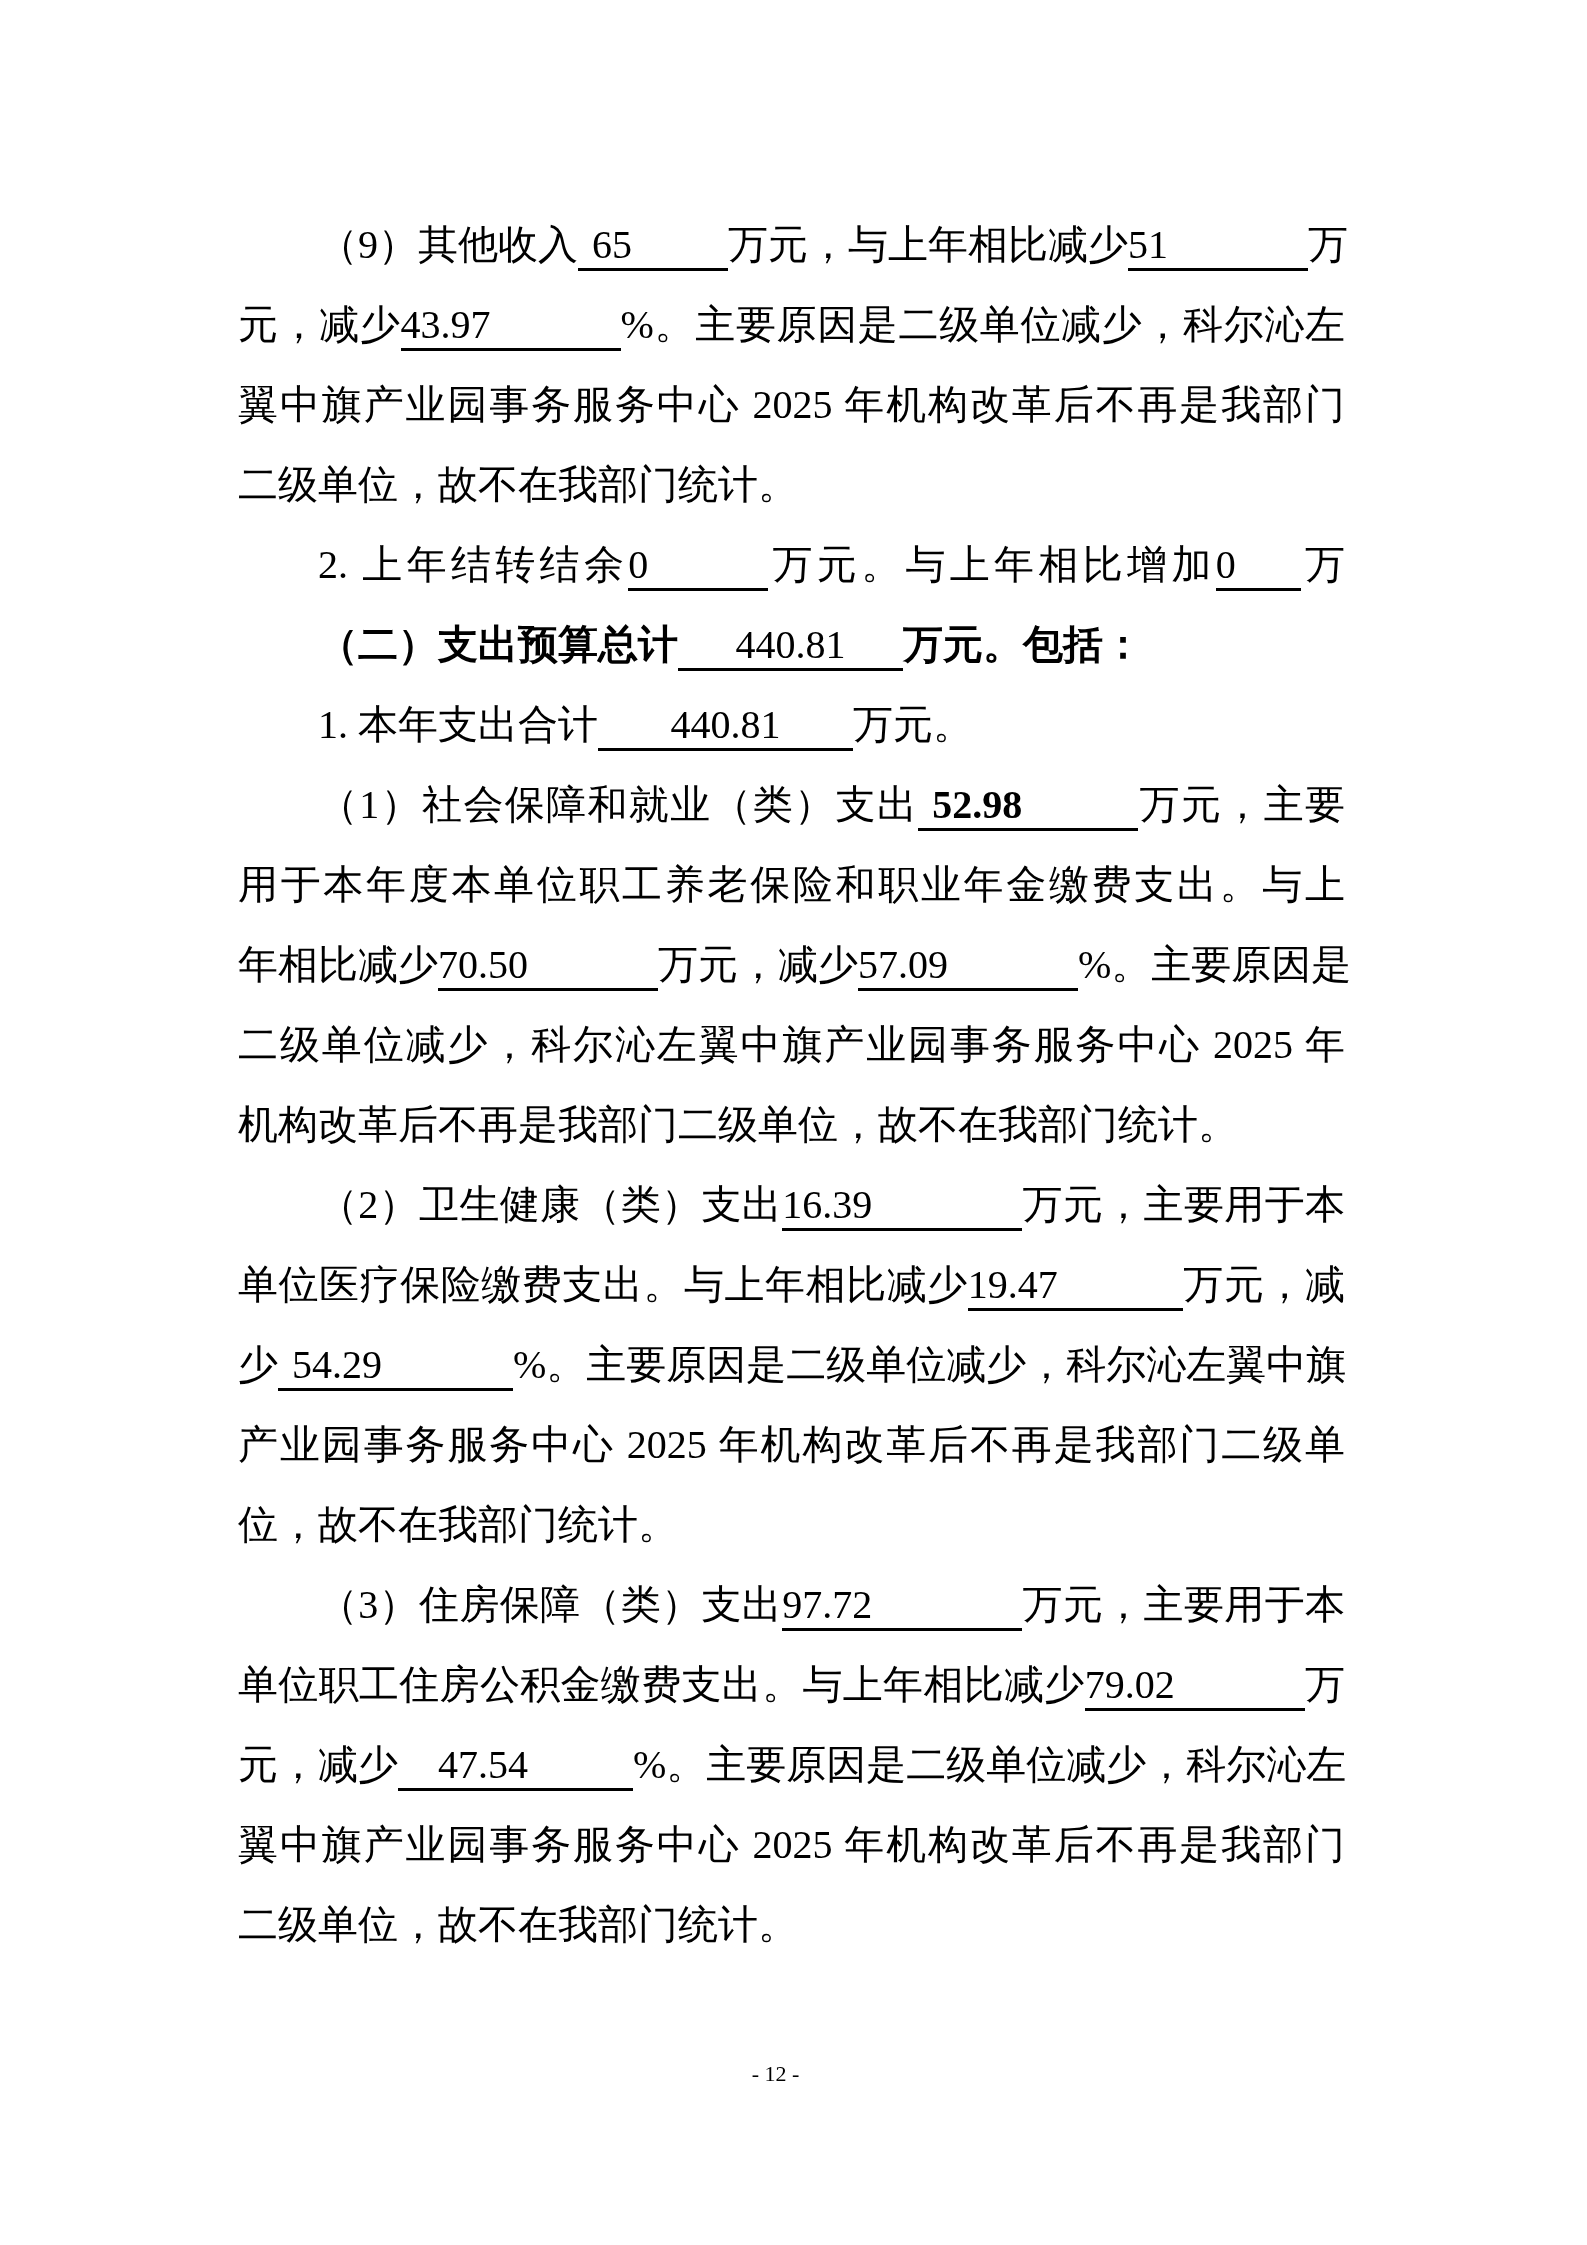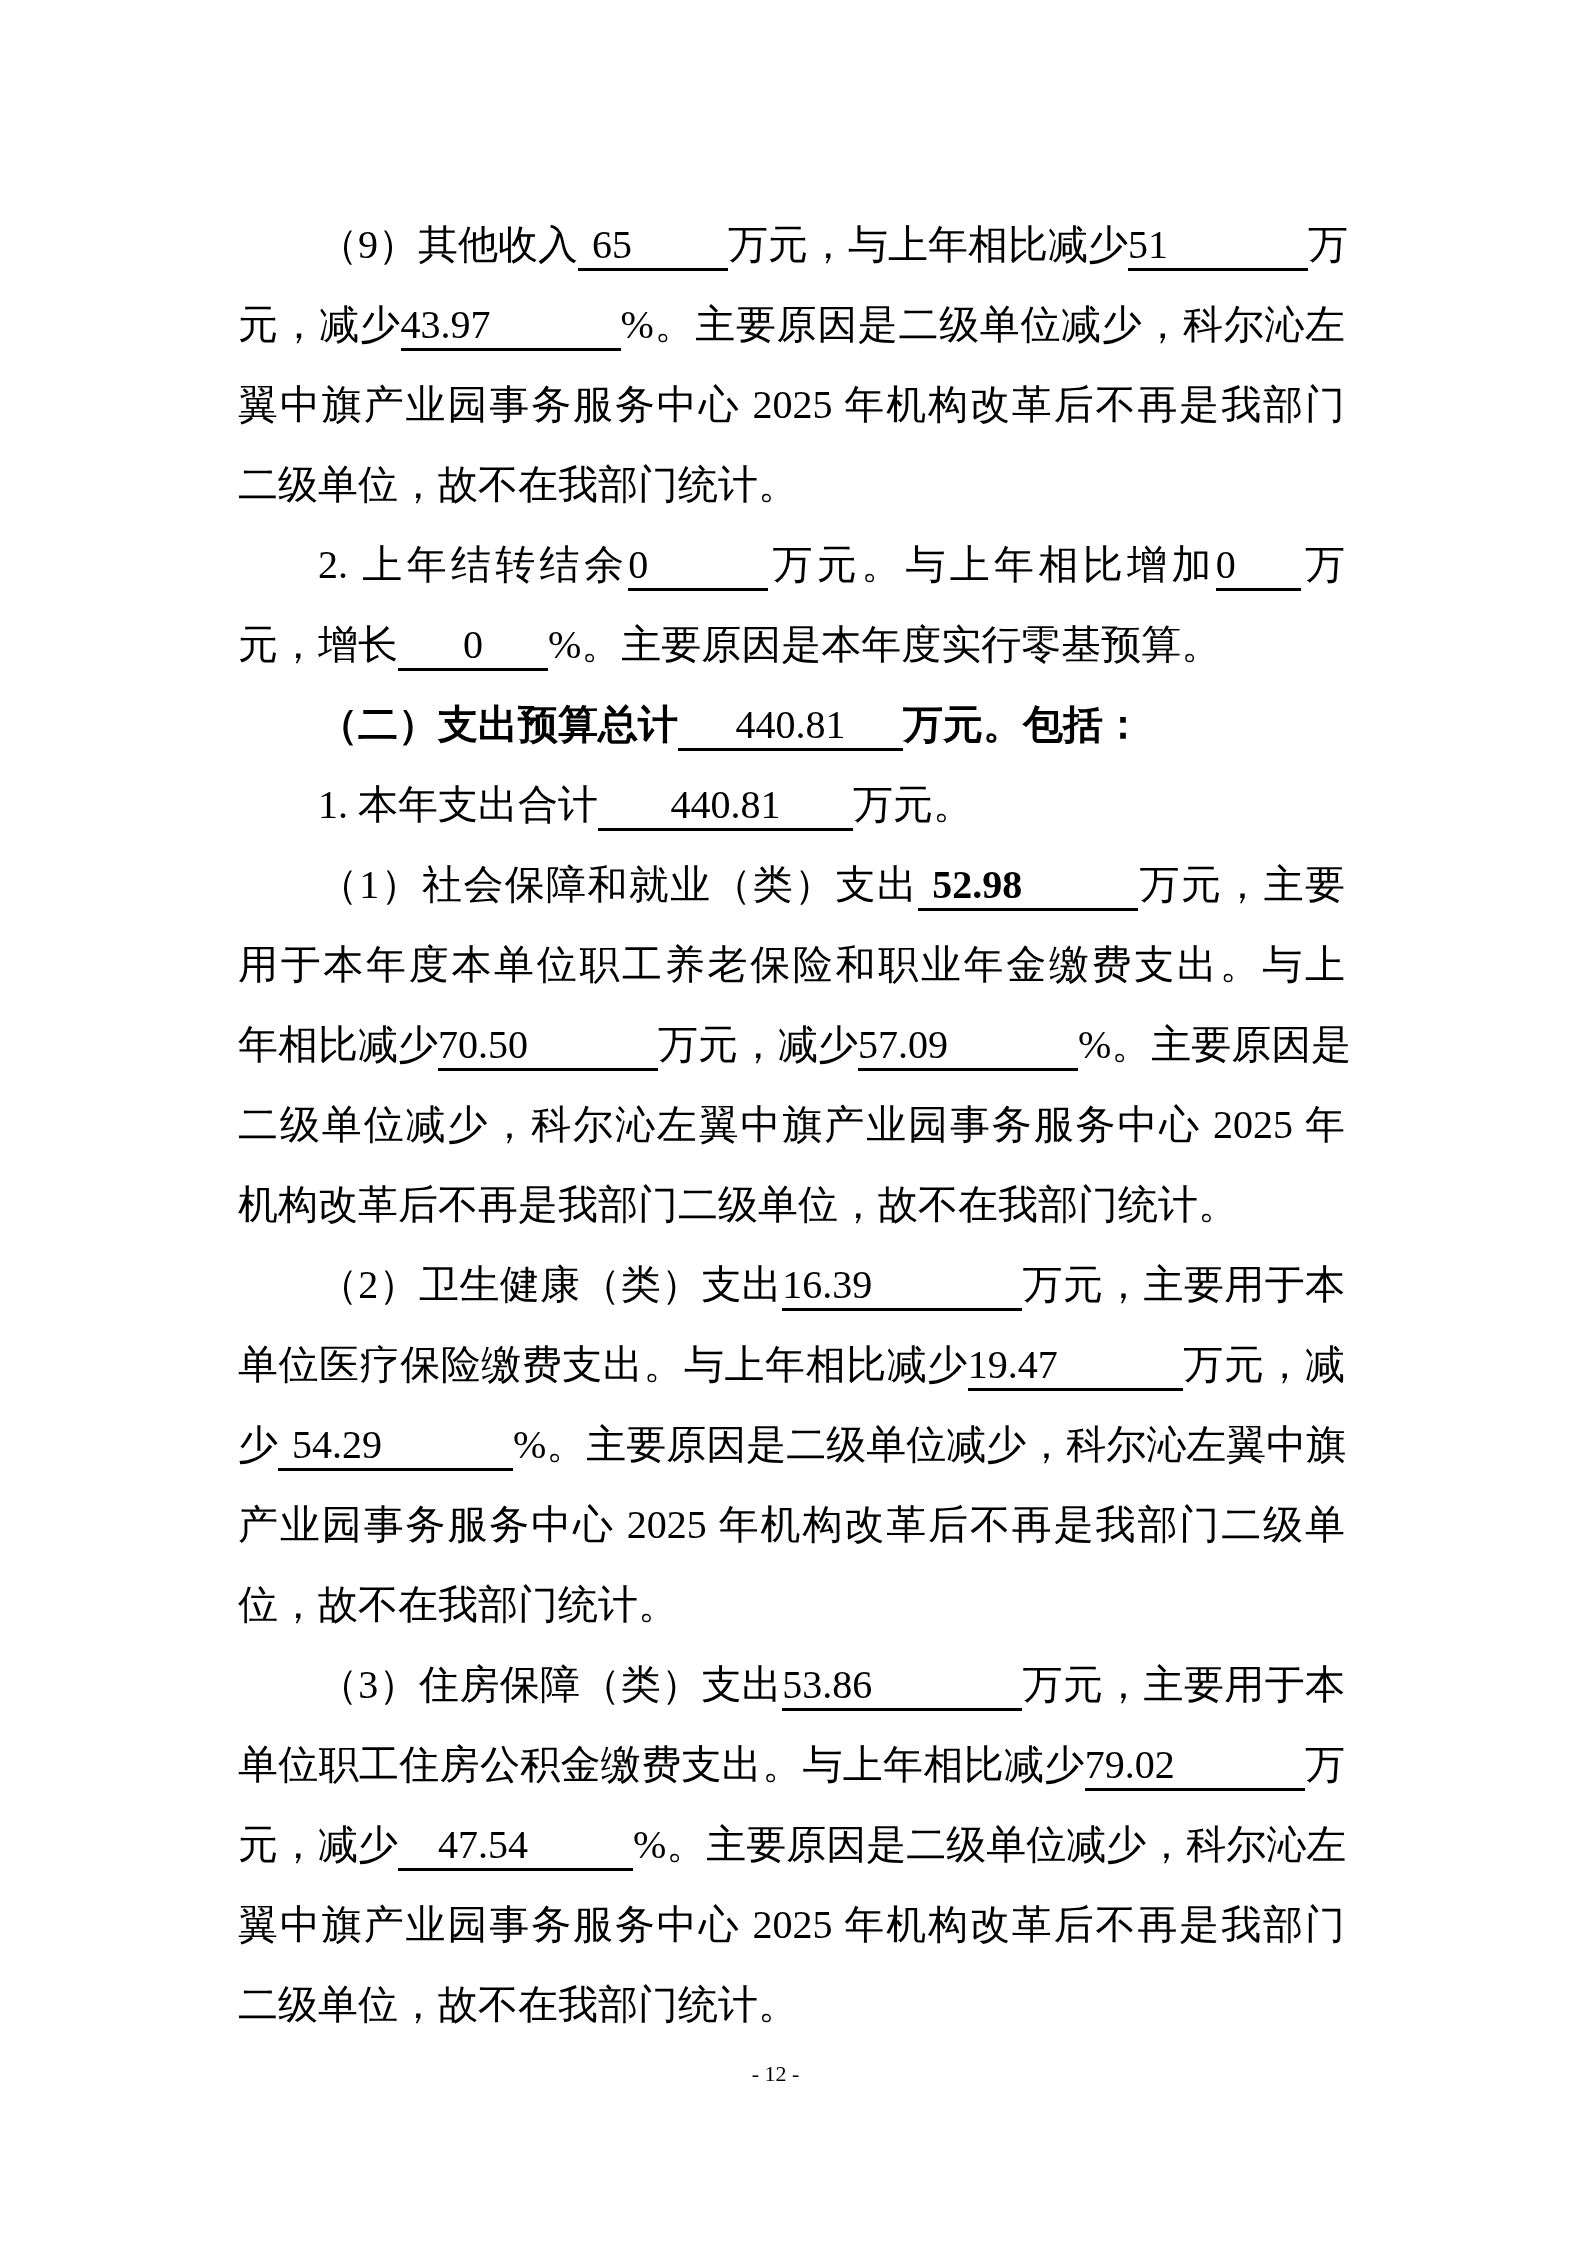--- a/index.html
+++ b/index.html
@@ -71,33 +71,32 @@
 </head>
 <body>
 
 <div class="page">
   <div class="text-block" id="text-block">
       <div class="line justify indent"><span class="run">（9）其他收入</span><span class="blank" style="width: 150px; text-align: left; padding-left: 14px;">65</span><span class="run">万元，与上年相比减少</span><span class="blank" style="width: 180px; text-align: center;">51</span><span class="run">万</span></div>
       <div class="line justify"><span class="run">元，减少</span><span class="blank" style="width: 220px; text-align: center;">43.97</span><span class="run">%。主要原因是二级单位减少，科尔沁左</span></div>
       <div class="line justify"><span class="run">翼中旗产业园事务服务中心 2025 年机构改革后不再是我部门</span></div>
       <div class="line"><span class="run">二级单位，故不在我部门统计。</span></div>
       <div class="line justify indent"><span class="run">2. 上年结转结余</span><span class="blank" style="width: 140px; text-align: center;">0</span><span class="run">万元。与上年相比增加</span><span class="blank" style="width: 85px; text-align: center;">0</span><span class="run">万</span></div>
-      <div class="line"><span class="run">元，增长</span><span class="blank" style="width: 150px; text-align: center;">0</span><span class="run">%。主要原因是本年度实行零基预算。</span></div>
       <div class="line indent bold"><span class="run">（二）支出预算总计</span><span class="blank" style="width: 225px; text-align: center;">440.81</span><span class="run">万元。包括：</span></div>
       <div class="line indent"><span class="run">1. 本年支出合计</span><span class="blank" style="width: 255px; text-align: center;">440.81</span><span class="run">万元。</span></div>
       <div class="line justify indent"><span class="run">（1）社会保障和就业（类）支出</span><span class="blank" style="width: 220px; text-align: left; padding-left: 14px; font-weight: bold;">52.98</span><span class="run">万元，主要</span></div>
       <div class="line justify"><span class="run">用于本年度本单位职工养老保险和职业年金缴费支出。与上</span></div>
       <div class="line justify"><span class="run">年相比减少</span><span class="blank" style="width: 220px; text-align: center;">70.50</span><span class="run">万元，减少</span><span class="blank" style="width: 220px; text-align: center;">57.09</span><span class="run">%。主要原因是</span></div>
       <div class="line justify"><span class="run">二级单位减少，科尔沁左翼中旗产业园事务服务中心 2025 年</span></div>
       <div class="line"><span class="run">机构改革后不再是我部门二级单位，故不在我部门统计。</span></div>
       <div class="line justify indent"><span class="run">（2）卫生健康（类）支出</span><span class="blank" style="width: 240px; text-align: left;">16.39</span><span class="run">万元，主要用于本</span></div>
       <div class="line justify"><span class="run">单位医疗保险缴费支出。与上年相比减少</span><span class="blank" style="width: 215px; text-align: center;">19.47</span><span class="run">万元，减</span></div>
       <div class="line justify"><span class="run">少</span><span class="blank" style="width: 235px; text-align: left; padding-left: 14px;">54.29</span><span class="run">%。主要原因是二级单位减少，科尔沁左翼中旗</span></div>
       <div class="line justify"><span class="run">产业园事务服务中心 2025 年机构改革后不再是我部门二级单</span></div>
       <div class="line"><span class="run">位，故不在我部门统计。</span></div>
-      <div class="line justify indent"><span class="run">（3）住房保障（类）支出</span><span class="blank" style="width: 240px; text-align: center;">53.86</span><span class="run">万元，主要用于本</span></div>
+      <div class="line justify indent"><span class="run">（3）住房保障（类）支出</span><span class="blank" style="width: 240px; text-align: center;">97.72</span><span class="run">万元，主要用于本</span></div>
       <div class="line justify"><span class="run">单位职工住房公积金缴费支出。与上年相比减少</span><span class="blank" style="width: 220px; text-align: center;">79.02</span><span class="run">万</span></div>
       <div class="line justify"><span class="run">元，减少</span><span class="blank" style="width: 235px; text-align: left; padding-left: 40px;">47.54</span><span class="run">%。主要原因是二级单位减少，科尔沁左</span></div>
       <div class="line justify"><span class="run">翼中旗产业园事务服务中心 2025 年机构改革后不再是我部门</span></div>
       <div class="line"><span class="run">二级单位，故不在我部门统计。</span></div>
     </div>
   <div class="page-number">- 12 -</div>
 </div>
 
 </body></html>

